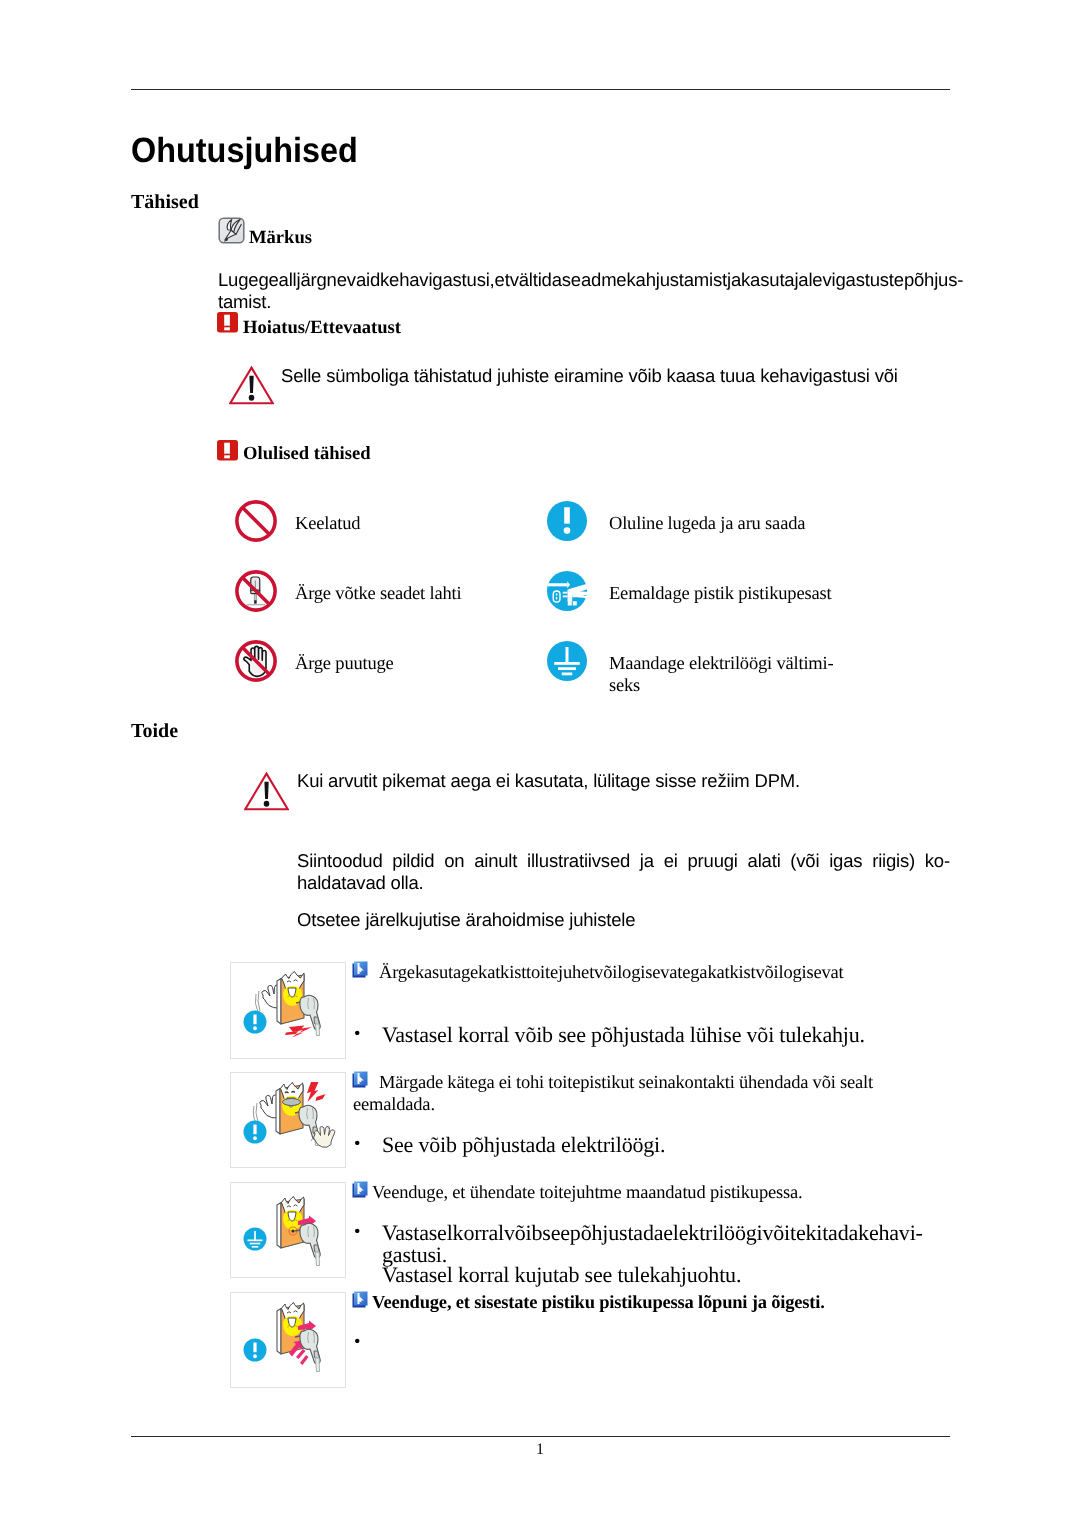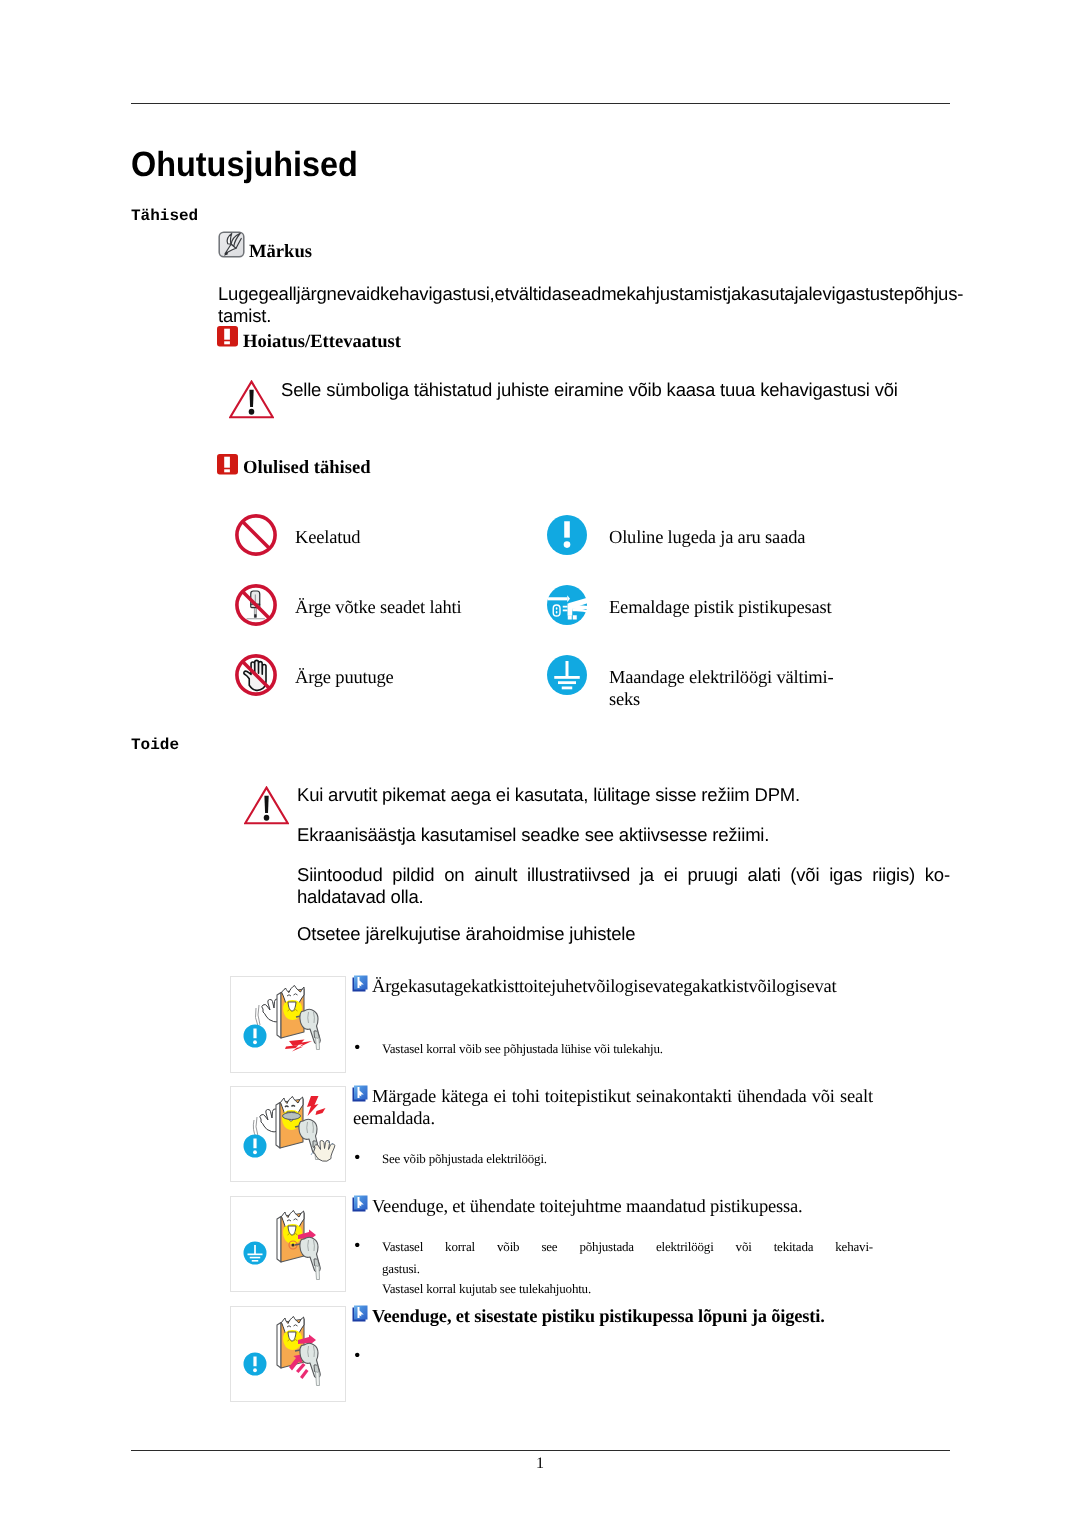--- a/index.html
+++ b/index.html
@@ -1,34 +1,34 @@
 <!DOCTYPE html>
 <html><head>
 <meta charset="utf-8">
 <title>Ohutusjuhised</title>
 <style>
   html, body { margin:0; padding:0; background:#ffffff; }
   body { width:1080px; height:1527px; position:relative; overflow:hidden;
          font-family:"Liberation Serif", serif; color:#000;
          -webkit-font-smoothing:antialiased; text-rendering:geometricPrecision; }
-  .page { position:absolute; left:0; top:0; width:1080px; height:1111px;margin-top:14px; }
+  .page { position:absolute; left:0; top:0; width:1080px; height:1111px; }
 
   .rule { position:absolute; height:0; border-top:1.4px solid #2b2b2b; left:131px; width:819px; }
   #rule-top { top:89px; }
   #rule-bottom { top:1436px; }
   #page-number { position:absolute; top:1441px; left:0; width:1080px; text-align:center;
                  font-family:"Liberation Serif", serif; font-size:16px; color:#000; }
 
   h1.title { position:absolute; left:131px; top:133px; margin:0;
              font-family:"Liberation Sans", sans-serif; font-weight:bold;
              font-size:35px; line-height:35px; white-space:nowrap;
              transform:scaleX(0.926); transform-origin:left top; }
   h2.section { position:absolute; left:131px; margin:0;
-               font-family:Liberation Mono, monospace; font-weight:bold;
-               font-size:16px; line-height:22px; white-space:nowrap; }
+               font-family:Liberation Serif, serif; font-weight:bold;
+               font-size:20px; line-height:22px; white-space:nowrap; }
   #sec-tahised { top:191px; }
   #sec-toide { top:720px; }
 
   
   .body-text { position:absolute; font-family:Liberation Sans, sans-serif;
                font-size:18.5px; line-height:21.9px; color:#000; letter-spacing:-0.19px; }
   .ln { display:block; white-space:pre; }
   .just .ln:not(:last-child) { display:flex; justify-content:space-between; white-space:pre; }
   .just .ln:not(:last-child) > span { white-space:pre; }
 
@@ -40,29 +40,29 @@
 
   
   .ic { display:block; }
 
   
   .card { position:absolute; box-sizing:border-box; border:1px solid #e2e2e2;
           background:#fff; }
   .card-text { position:absolute; font-family:"Liberation Serif", serif;
                font-size:18.4px; line-height:23.5px; }
   .bullet-row { position:absolute; font-family:"Liberation Serif", serif;
-                font-size:13px; line-height:21.9px; letter-spacing:-0.19px; }
+                font-size:22px; line-height:21.9px; letter-spacing:-0.19px; }
   .bullet-dot { position:absolute; font-family:"Liberation Serif", serif;
                 font-size:18.5px; line-height:21.9px; }
   .card-text { position:absolute; font-family:"Liberation Serif", serif;
                font-size:18.5px; line-height:21.9px; letter-spacing:-0.19px; }
   .card-text .ln, .bullet-row .ln { display:block; white-space:pre; }
   .card-text.hang { text-indent:19px; }
   .card-text.hang .ln { text-indent:0; }
-  .card-text.hang .ln:first-child { padding-left:19px; }
+  .card-text.hang .ln:first-child { padding-left:26px; }
   .card-text.just .ln:not(:last-child),
   .bullet-row.just .ln:not(:last-child) { display:flex; justify-content:space-between; }
   .bullet-sq { position:absolute; width:16px; height:17px; line-height:0; }
 
   #symbol-grid { position:absolute; left:0; top:0; width:1080px; height:1527px; }
   .sym { position:absolute; }
   .sym-lbl { position:absolute; font-family:"Liberation Serif", serif;
              font-size:18.5px; line-height:21.9px; white-space:nowrap; letter-spacing:-0.19px; }
   .sym-lbl.two-line { white-space:normal; }
   .sym-lbl.two-line .ln { display:flex; justify-content:space-between; white-space:pre; }
@@ -245,21 +245,20 @@
   </div>
 
   <span class="ic" id="tri-power">
     <svg width="45" height="40" viewBox="0 0 90 80">
       <path d="M45 3.2 L87.5 74.5 L2.5 74.5 Z" fill="none" stroke="#cc1430" stroke-width="4.2" stroke-linejoin="miter"></path>
       <path d="M40.8 19.5 h8.6 l-1.4 34.5 h-5.8 Z" fill="#121212"></path>
       <ellipse cx="45" cy="63.5" rx="5.6" ry="5.8" fill="#121212"></ellipse>
     </svg>
   </span>
   <div class="body-text" id="power-p0">Kui arvutit pikemat aega ei kasutata, lülitage sisse režiim DPM.</div>
-  <div class="body-text" id="power-p1">Ekraanisäästja kasutamisel seadke see aktiivsesse režiimi.</div>
   <div class="body-text just" id="power-p2">
       <div class="ln"><span>Siintoodud</span><span>pildid</span><span>on</span><span>ainult</span><span>illustratiivsed</span><span>ja</span><span>ei</span><span>pruugi</span><span>alati</span><span>(või</span><span>igas</span><span>riigis)</span><span>ko-</span></div>
       <div class="ln">haldatavad olla.</div>
     </div>
   <div class="body-text" id="power-p3">Otsetee järelkujutise ärahoidmise juhistele</div>
 
   <div id="cards">
 
     <div class="card" style="left:230px; top:962px; width:116px; height:97px;">
       <svg class="illus" width="114" height="95" viewBox="0 0 228 190">

